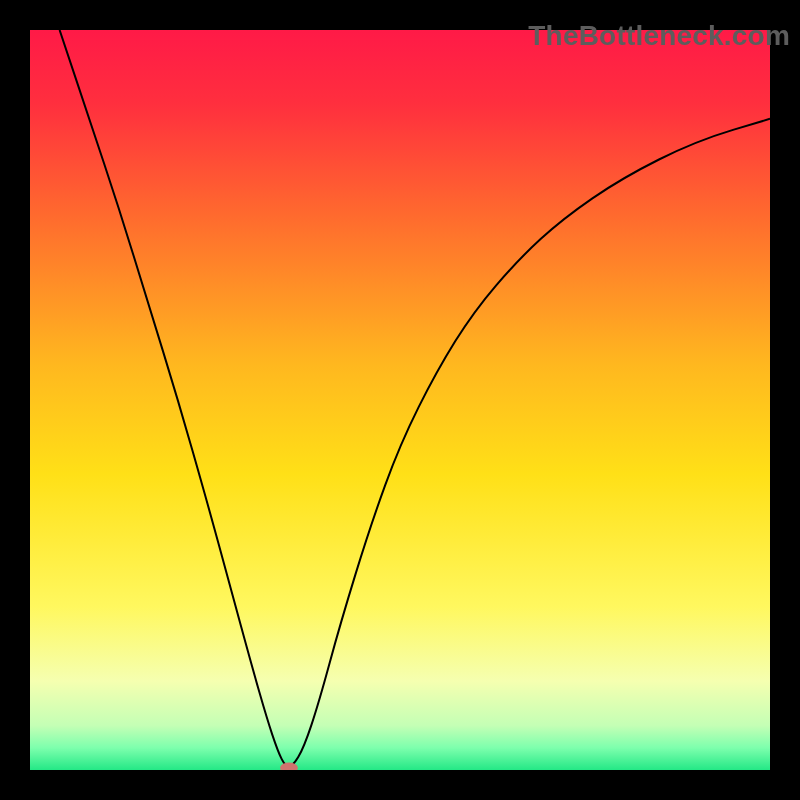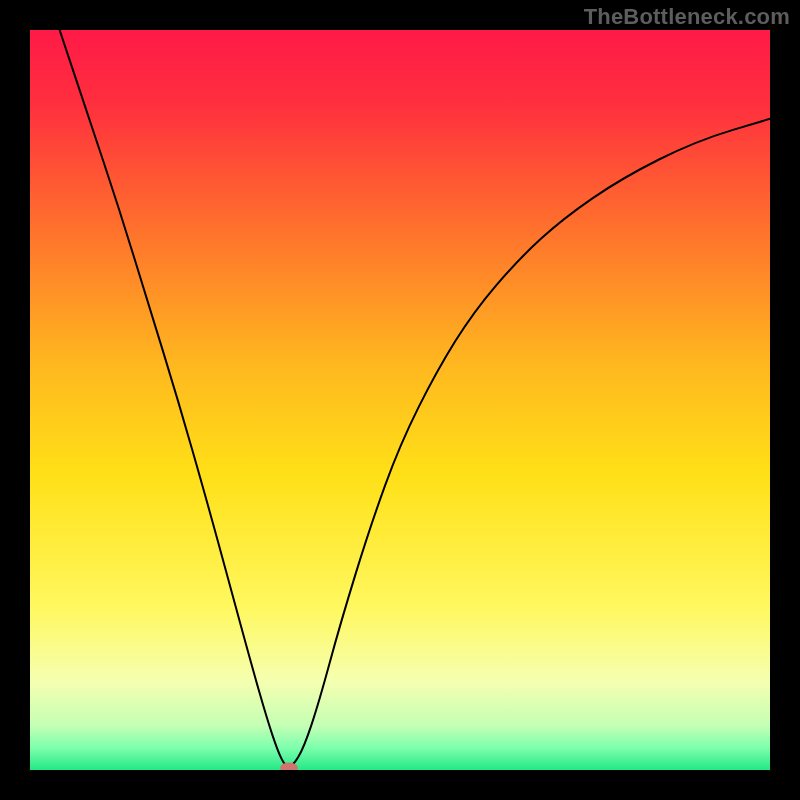--- a/index.html
+++ b/index.html
@@ -12,24 +12,24 @@
     overflow: hidden;
   }
   .frame {
     position: relative;
     width: 800px;
     height: 800px;
     background: #000;
   }
   .watermark {
     position: absolute;
-    top: 4px;
+    top: 20px;
     right: 10px;
     color: #5d5d5d;
-    font-size: 22px;
+    font-size: 28px;
     font-weight: 600;
     letter-spacing: 0.2px;
     z-index: 5;
   }
   .plot-area {
     position: absolute;
     left: 30px;
     top: 30px;
     width: 740px;
     height: 740px;

